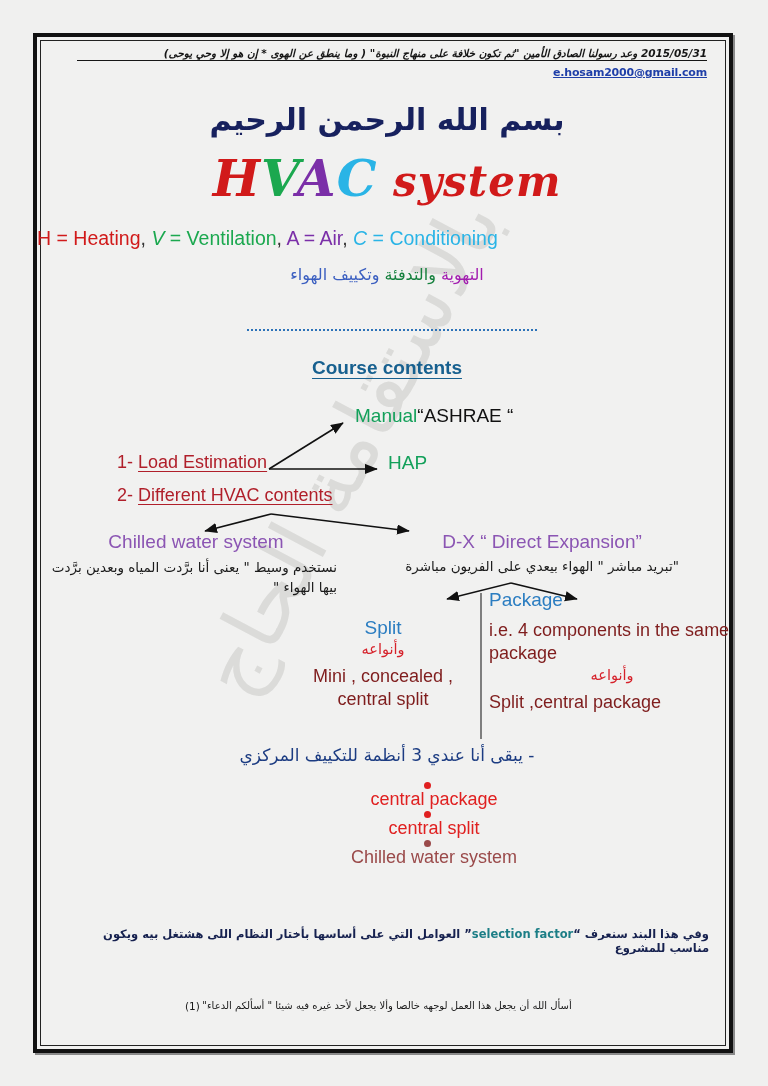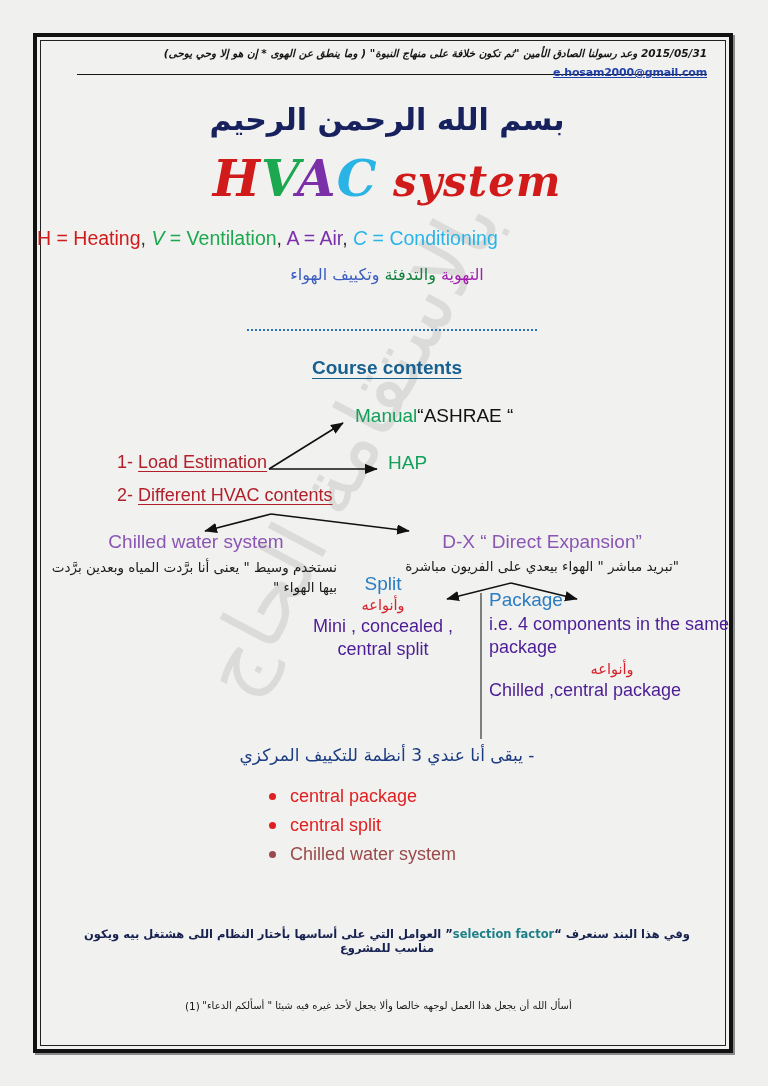--- a/index.html
+++ b/index.html
@@ -70,21 +70,21 @@
     font-family: "DejaVu Sans", sans-serif;
     font-weight: bold;
     font-style: italic;
     font-size: 10.5px;
     color: #161616;
     letter-spacing: -.2px;
   }
   #hdr-row1 {
     left: 40px; top: 10px; width: 630px;
     border-bottom: 1.4px solid #161616;
-    padding-bottom: 15px;
+    padding-bottom: 1px;
   }
   #hdr-email {
     left: 40px; top: 29px; width: 630px;
     direction: ltr; text-align: right;
     font-family: "DejaVu Sans", sans-serif;
     font-weight: bold; font-style: normal;
     font-size: 11px;
     color: #1f3fa8;
     text-decoration: underline;
   }
@@ -203,43 +203,43 @@
     left: 325px; top: 521px; width: 360px;
     text-align: center;
     direction: rtl;
     font-family: "DejaVu Sans", sans-serif;
     font-size: 13.5px;
     color: #1b1b1b;
   }
 
   
   #split-col {
-    left: 248px; top: 536px; width: 196px;
+    left: 248px; top: 580px; width: 196px;
     text-align: center;
   }
   #pkg-col {
     left: 452px; top: 552px; width: 246px;
     text-align: left;
   }
   .col-head {
     font-size: 19px;
     color: #2b7dc1;
   }
   .col-ar {
     direction: rtl;
     font-family: "DejaVu Sans", sans-serif;
     font-size: 14.5px;
     color: #d6212a;
     margin-top: 2px;
   }
   .col-body {
     font-size: 18px;
-    color: #4c1d95;
+    color: #7f1d1d;
     line-height: 1.28;
-    margin-top: 2px;
+    margin-top: 8px;
   }
   #pkg-col .col-ar { text-align: center; }
 
   
   #summary-ar {
     left: 0; top: 708px; width: 700px;
     text-align: center;
     direction: rtl;
     font-family: "DejaVu Sans", sans-serif;
     font-size: 17px;
@@ -248,32 +248,32 @@
 
   
   #bullets {
     left: 232px; top: 745px; width: 330px;
   }
   .bullet-row {
     display: flex;
     align-items: center;
     height: 29px;
     font-size: 18px;
+    flex-direction: column;
   }
   .bullet-dot {
     width: 7px; height: 7px;
     border-radius: 50%;
     margin-right: 14px;
     flex: 0 0 auto;
   }
 
   
   #note {
     left: 28px; top: 890px; width: 644px;
-    text-align: center;
     direction: rtl;
     font-family: "DejaVu Sans", sans-serif;
     font-weight: bold;
     font-size: 11.5px;
     color: #16214f;
   }
   #note .sf {
     color: #1c7e86;
     direction: ltr;
     unicode-bidi: embed;
@@ -342,21 +342,21 @@
     <div class="abs" id="split-col">
       <div class="col-head">Split</div>
       <div class="col-ar">وأنواعه</div>
       <div class="col-body">Mini , concealed , central split</div>
     </div>
 
     <div class="abs" id="pkg-col">
       <div class="col-head">Package</div>
       <div class="col-body">i.e. 4 components in the same package</div>
       <div class="col-ar">وأنواعه</div>
-      <div class="col-body">Chilled ,central package</div>
+      <div class="col-body">Split ,central package</div>
     </div>
 
     <div class="abs" id="summary-ar">- يبقى أنا عندي 3 أنظمة للتكييف المركزي</div>
 
     <div class="abs" id="bullets">
         <div class="bullet-row">
           <span class="bullet-dot" style="background: rgb(224, 32, 32);"></span>
           <span style="color: rgb(224, 32, 32);">central package</span>
         </div>
         <div class="bullet-row">

